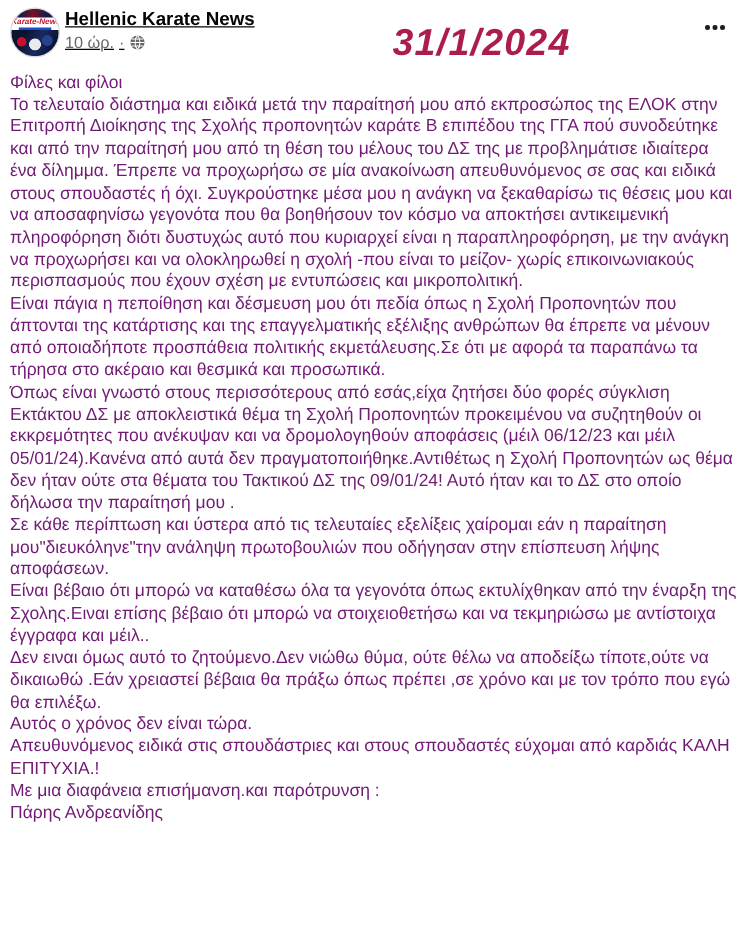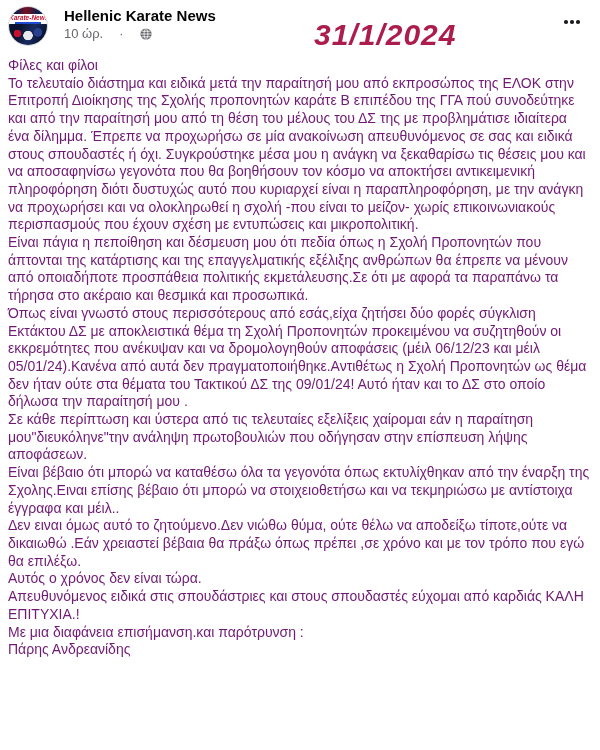--- a/index.html
+++ b/index.html
@@ -30,27 +30,27 @@
   .avatar-subline { height: 2px; width: 68%; margin: 0 auto 1px auto; background: #1b4bd1; }
   .avatar-photo {
     position: absolute; bottom: 0; left: 0; right: 0; height: 21px;
     background:
       radial-gradient(circle at 22% 45%, #c8102e 0 3.5px, rgba(0,0,0,0) 4px),
       radial-gradient(circle at 50% 55%, #e9e9ee 0 4.5px, rgba(0,0,0,0) 5px),
       radial-gradient(circle at 76% 40%, #27418f 0 4px, rgba(0,0,0,0) 4.5px),
       linear-gradient(115deg, #0a1430 25%, #182a60 55%, #0a1430 85%);
   }
 
-  .header-info { margin-left: 56px; }
+  .header-info { margin-left: 44px; text-decoration: underline; }
   .page-name {
     font-size: 15px; font-weight: bold; color: #050505;
     line-height: 18px; cursor: pointer;
   }
   .meta-row {
-    display: flex; align-items: center; gap: 16px;
+    display: flex; align-items: center; gap: 4px;
     font-size: 13px; color: #65676b; line-height: 16px; margin-top: 1px;
   }
   .meta-row .timestamp { cursor: pointer; }
   .globe { display: inline-block; width: 12px; height: 12px; }
 
   .overlay-date {
     position: absolute; left: 314px; top: 18px;
     font-size: 30px; font-weight: bold; font-style: italic;
     letter-spacing: 1px; color: #ac1c4e; white-space: nowrap;
   }

